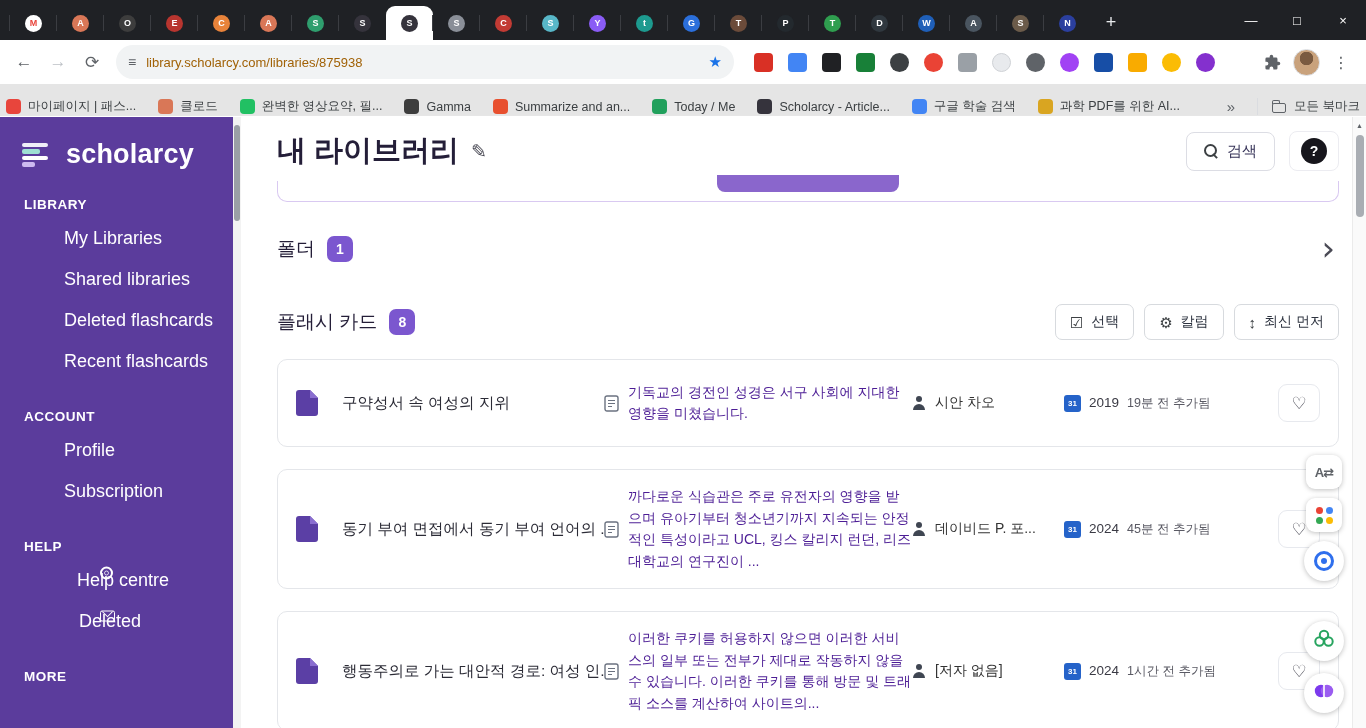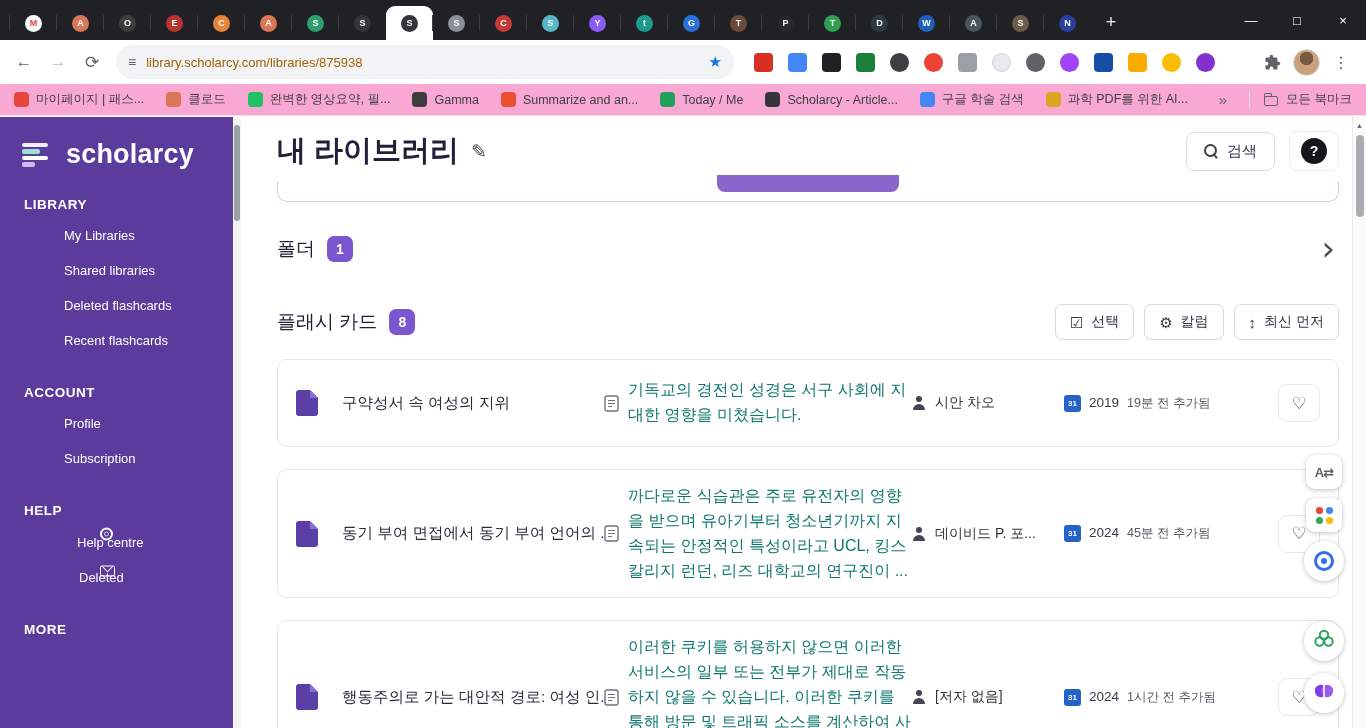--- a/index.html
+++ b/index.html
@@ -28,38 +28,38 @@
   .extrow{display:flex;align-items:center;gap:15px;margin-left:14px}
   .extic{width:19px;height:19px;display:block}
   .extic.circle{border-radius:50%}
   .extic.square{border-radius:4px}
   .right-cluster{margin-left:auto;display:flex;align-items:center;gap:12px;padding-right:6px}
   .puzzle svg{display:block}
   .avatar{width:27px;height:27px;border-radius:50%;background:radial-gradient(circle at 50% 34%,#7a5a40 0 32%,#c9a27c 33% 100%);border:1px solid #dadce0}
   .kebab{color:#5f6368;font-size:16px;width:18px;text-align:center}
 
   
-  .bookmarks{height:32px;background:#f9a8d4;display:flex;align-items:center;padding:0 14px;gap:22px;border-bottom:1px solid #e6e6e6}
+  .bookmarks{height:32px;background:#e5e5e5;display:flex;align-items:flex-end;padding:0 6px;gap:22px;border-bottom:1px solid #e6e6e6}
   .bm{display:flex;align-items:center;gap:7px;font-size:12.5px;color:#3c4043;white-space:nowrap;flex:none}
   .bmfav{width:15px;height:15px;border-radius:4px;flex:none}
   .bm-overflow{color:#5f6368;font-size:15px;margin-left:auto}
   .bm-right{display:flex;align-items:center;gap:8px;border-left:1px solid #dadce0;padding-left:14px;font-size:12.5px;color:#3c4043;white-space:nowrap}
   .folder-glyph{width:14px;height:10px;border:1.5px solid #5f6368;border-radius:2px;position:relative;margin-top:3px}
   .folder-glyph::before{content:"";position:absolute;top:-4.5px;left:-1.5px;width:6px;height:3px;border:1.5px solid #5f6368;border-bottom:none;border-radius:2px 2px 0 0}
 
   
   .app{position:absolute;top:117px;left:0;right:0;bottom:0;display:flex}
   .sidebar{width:233px;background:#5b3c9c;color:#fff;padding-top:22px;flex:none;position:relative;overflow:hidden}
   .logo{display:flex;align-items:center;gap:10px;padding-left:22px}
   .logo-icon{width:34px;height:30px;display:flex;flex-direction:column;justify-content:space-between;padding:3px 0}
   .logo-icon span{display:block;height:4.5px;border-radius:2px}
   .lb1{width:26px;background:#f0eef8}.lb2{width:18px;background:#9fe0d3}.lb3{width:26px;background:#ffffff}.lb4{width:13px;background:#cdbaf0}
   .logo-text{font-size:27px;font-weight:600;letter-spacing:.2px}
   .side-label{font-size:13.5px;font-weight:bold;letter-spacing:.5px;padding-left:24px;margin-top:27px;margin-bottom:6px}
-  .side-item{position:relative;padding:10px 0 10px 64px;font-size:13px;cursor:pointer}
+  .side-item{position:relative;padding:10px 0 10px 64px;font-size:18px;cursor:pointer}
   .side-icon{position:absolute;left:36px;top:50%;transform:translateY(-50%)}
   .icon-lifebuoy{width:13px;height:13px;border:2px solid #fff;border-radius:50%;display:inline-block;position:relative}
   .icon-lifebuoy::after{content:"";position:absolute;inset:2px;border:1.5px solid rgba(255,255,255,.75);border-radius:50%}
   .icon-envelope{width:15px;height:11px;border:1.6px solid #fff;border-radius:2px;display:inline-block;position:relative;overflow:hidden}
   .icon-envelope::after{content:"";position:absolute;top:-5px;left:2px;width:8px;height:8px;border-right:1.6px solid #fff;border-bottom:1.6px solid #fff;transform:rotate(45deg)}
   .sidebar-sb{width:8px;background:#f3f3f3;flex:none;position:relative}
   .sidebar-sb .thumb{position:absolute;top:8px;left:1px;width:6px;height:96px;background:#9a9fa6;border-radius:3px}
 
   
   .main{flex:1;position:relative;padding:14px 27px 0 36px;overflow:hidden}
@@ -84,21 +84,21 @@
   .tbtn .ic{font-size:15px;color:#3c4043;line-height:1}
   .cards{margin-top:19px}
   .card{display:flex;align-items:center;border:1px solid #e4e6ea;border-radius:10px;margin-bottom:22px;padding:14px 18px;background:#fff}
   .card.c1{min-height:88px}.card.c2{min-height:120px}.card.c3{min-height:120px}
   .card-icon{width:46px;flex:none}
   .card-icon svg{display:block}
   .card-title{width:262px;flex:none;font-size:15.5px;color:#2b2b36;white-space:nowrap;overflow:hidden;cursor:pointer}
   .card-desc{width:308px;flex:none;display:flex;gap:9px;align-items:center}
   .desc-icon{flex:none}
   .desc-icon svg{display:block}
-  .desc-text{font-size:16px;color:#0f766e;line-height:1.55}
+  .desc-text{font-size:14px;color:#4c1d95;line-height:1.55}
   .card-author{width:152px;flex:none;display:flex;align-items:center;gap:9px;font-size:14px;color:#333;white-space:nowrap;overflow:hidden}
   .person{width:14px;height:14px;position:relative;display:inline-block;flex:none}
   .person::before{content:"";position:absolute;top:0;left:4px;width:6px;height:6px;border-radius:50%;background:#3f4652}
   .person::after{content:"";position:absolute;bottom:0;left:1px;width:12px;height:6px;border-radius:6px 6px 0 0;background:#3f4652}
   .card-date{width:208px;flex:none;display:flex;align-items:flex-start;gap:8px;white-space:nowrap}
   .cal{width:17px;height:17px;background:#2563c9;border-radius:3px;color:#fff;font-size:8px;font-weight:bold;display:flex;align-items:center;justify-content:center;flex:none}
   .year{font-size:13.5px;color:#3a3a44}
   .added{font-size:12.5px;color:#5a5a64}
   .fav-btn{margin-left:auto;width:42px;height:38px;border:1px solid #e7e9ee;border-radius:9px;background:#fff;display:flex;align-items:center;justify-content:center;cursor:pointer}
   .heart{font-size:17px;color:#4a4a55;line-height:1}

